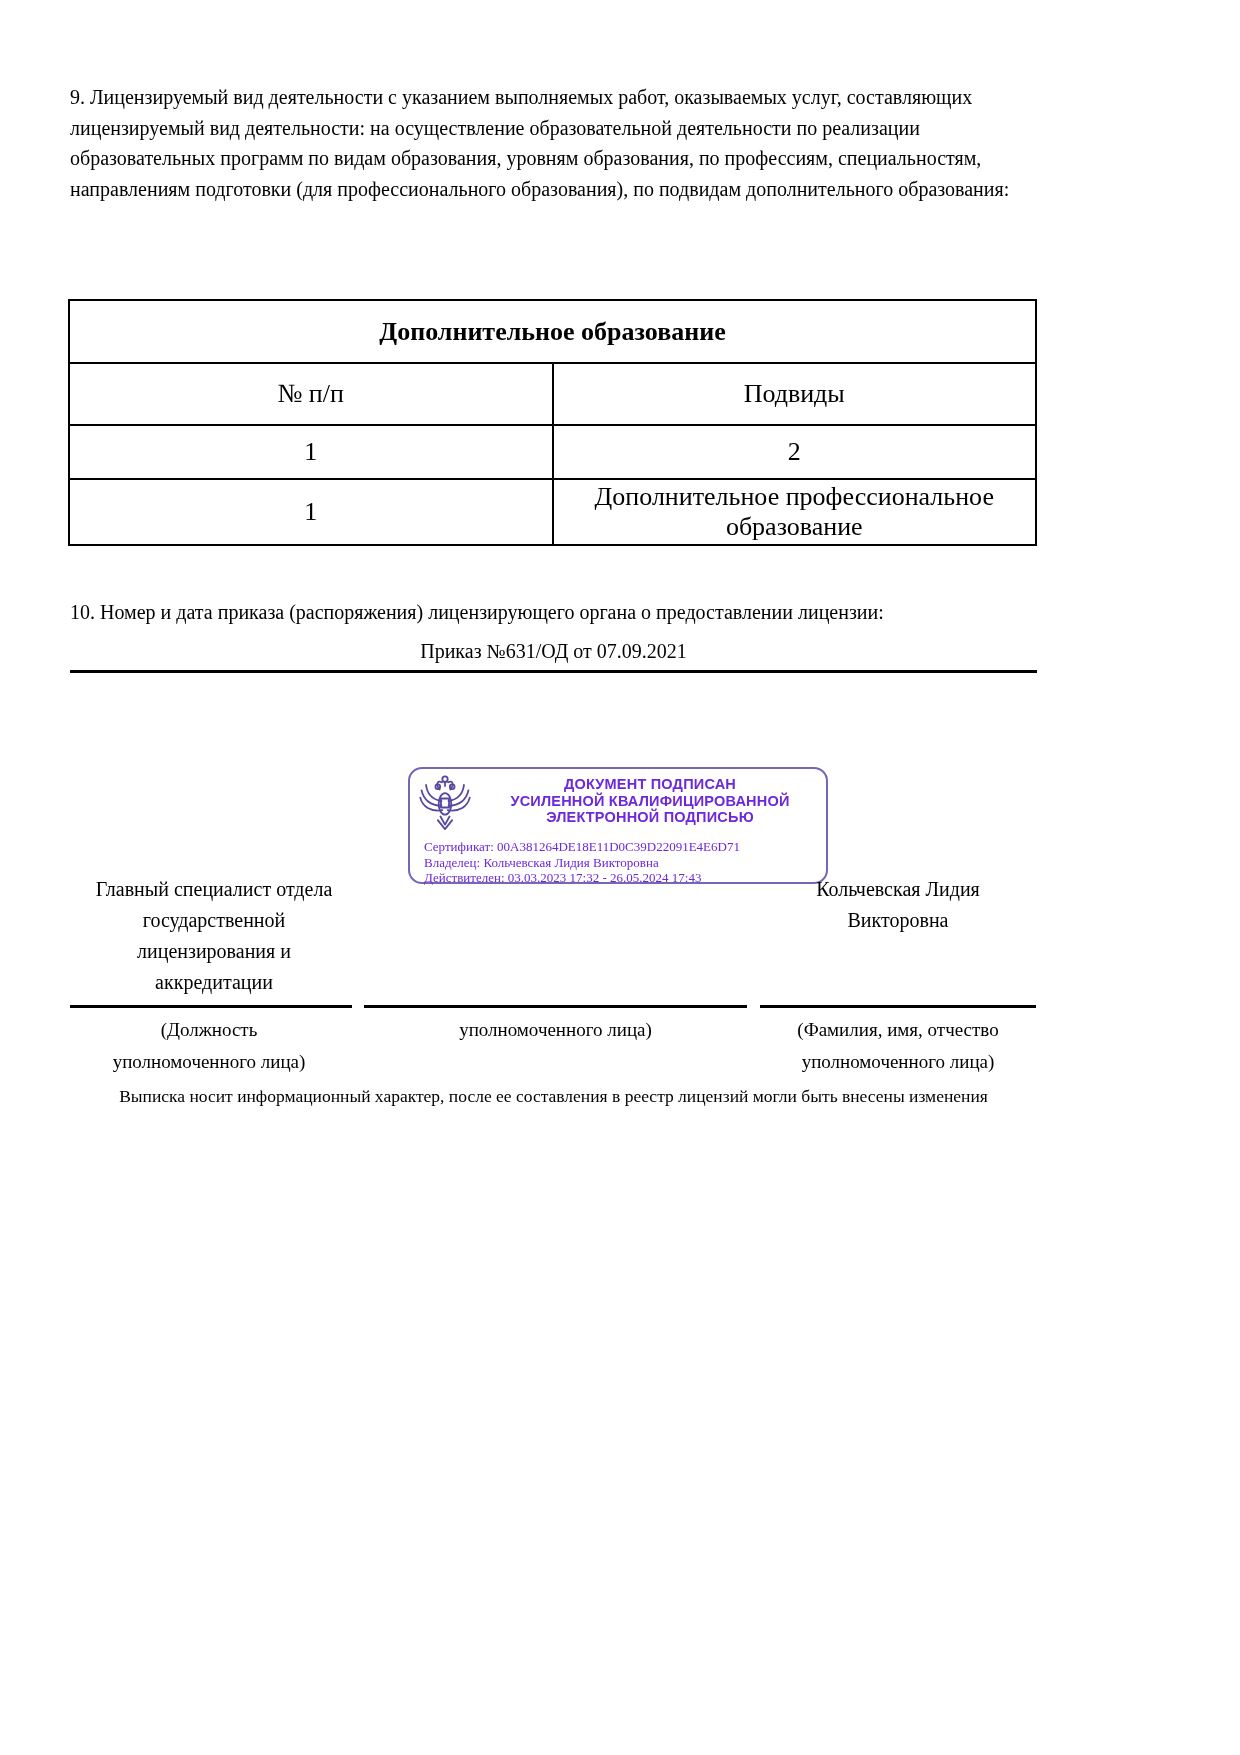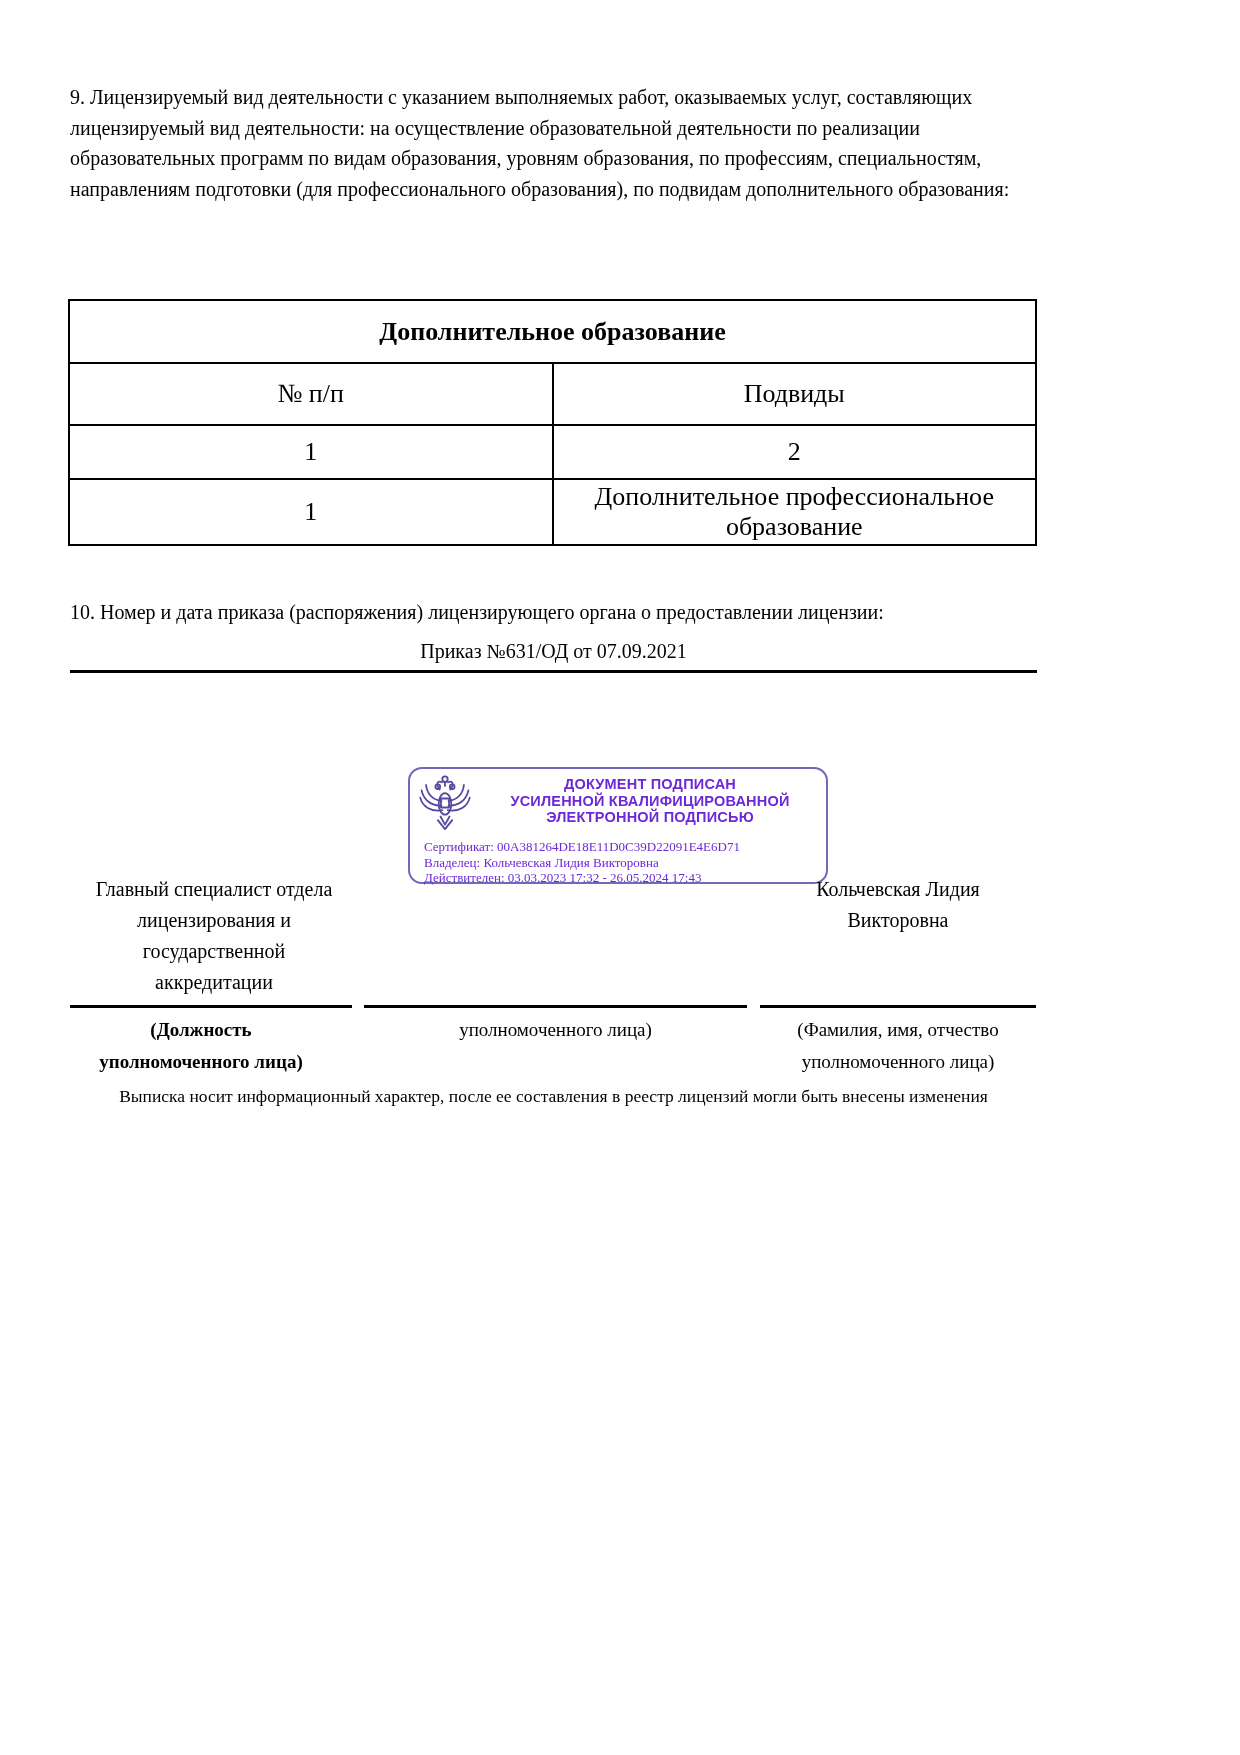--- a/index.html
+++ b/index.html
@@ -82,21 +82,21 @@
     text-align:center; font-size:20px; line-height:31px;
   }
   .sig-rule { position:absolute; top:1005px; border:none; border-top:3px solid #000; margin:0; }
   .rule-1 { left:70px;  width:282px; }
   .rule-2 { left:364px; width:383px; }
   .rule-3 { left:760px; width:276px; }
   .sig-label {
     position:absolute; top:1014px;
     text-align:center; font-size:19px; line-height:32px;
   }
-  .label-1 { left:60px;  width:282px;font-weight:bold; }
+  .label-1 { left:68px;  width:282px; }
   .label-2 { left:364px; width:383px; }
   .label-3 { left:760px; width:276px; }
   .blk { display:block; }
 
   .footer-note {
     position:absolute; left:70px; top:1086px; width:967px;
     text-align:center; font-size:17.5px;
   }
 </style>
 </head>
@@ -162,22 +162,22 @@
     </div>
     <div class="stamp-info">
       <span class="blk">Сертификат: 00A381264DE18E11D0C39D22091E4E6D71</span>
       <span class="blk">Владелец: Кольчевская Лидия Викторовна</span>
       <span class="blk">Действителен: 03.03.2023 17:32 - 26.05.2024 17:43</span>
     </div>
   </div>
 
   <div class="sig-position">
     <span class="blk">Главный специалист отдела</span>
+    <span class="blk">государственной</span>
     <span class="blk">лицензирования и</span>
-    <span class="blk">государственной</span>
     <span class="blk">аккредитации</span>
   </div>
   <div class="sig-name">
     <span class="blk">Кольчевская Лидия</span>
     <span class="blk">Викторовна</span>
   </div>
 
   <hr class="sig-rule rule-1">
   <hr class="sig-rule rule-2">
   <hr class="sig-rule rule-3">

